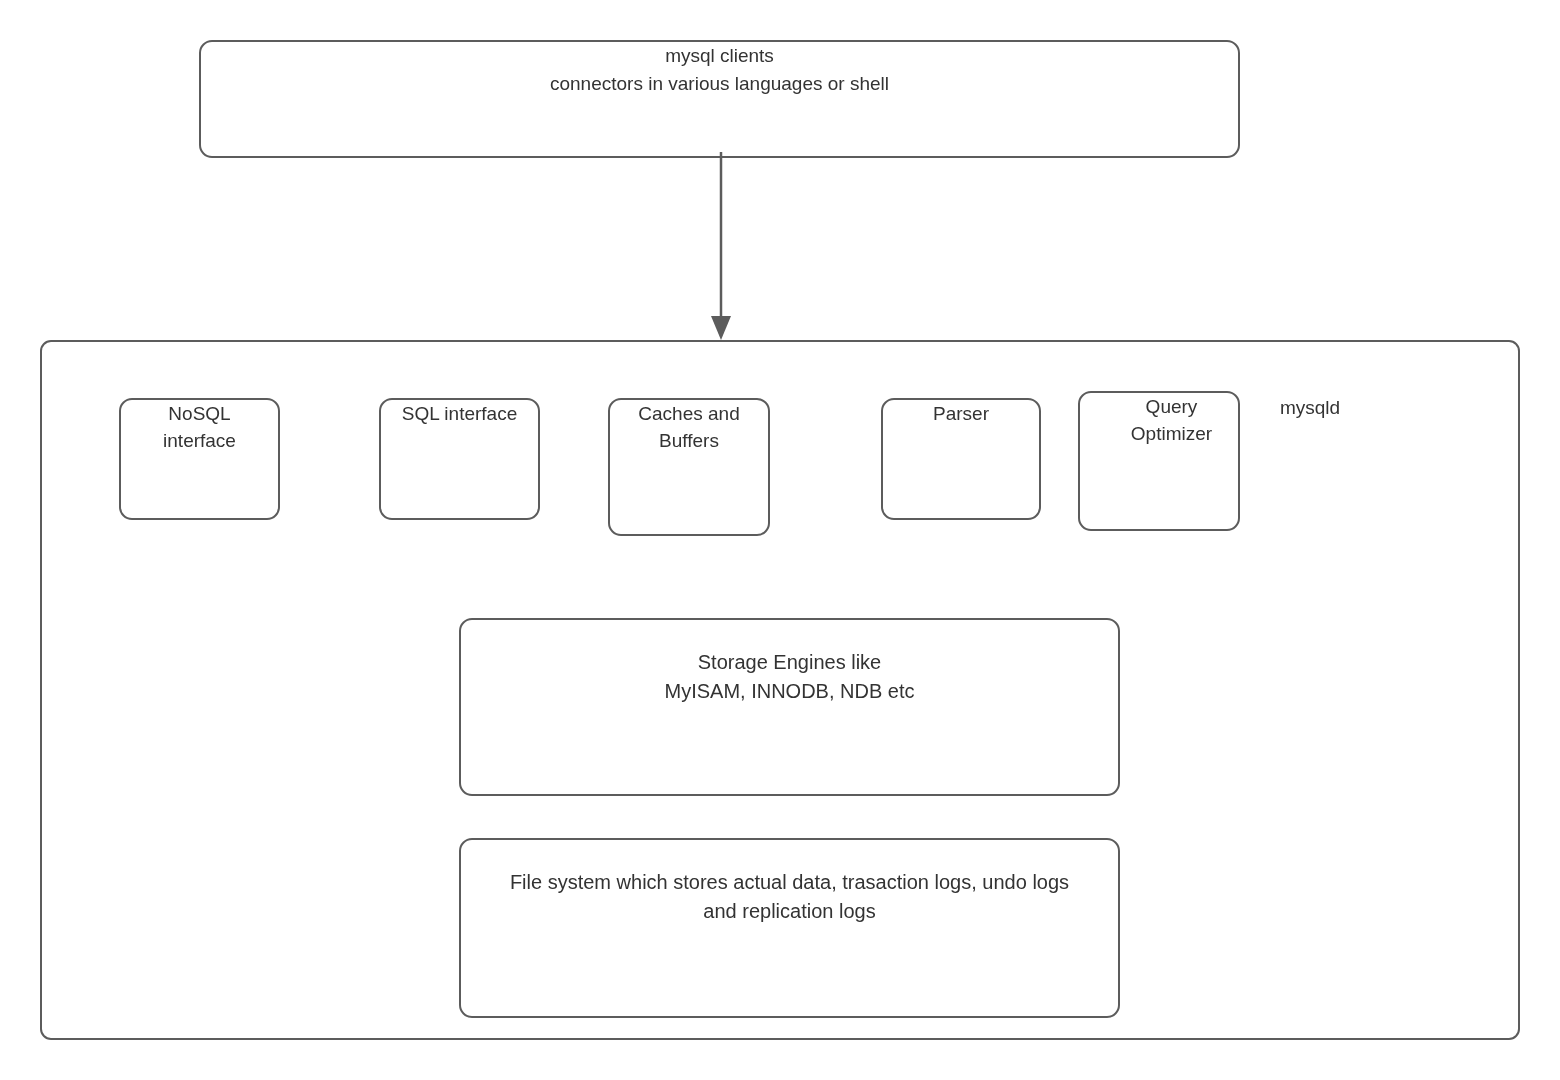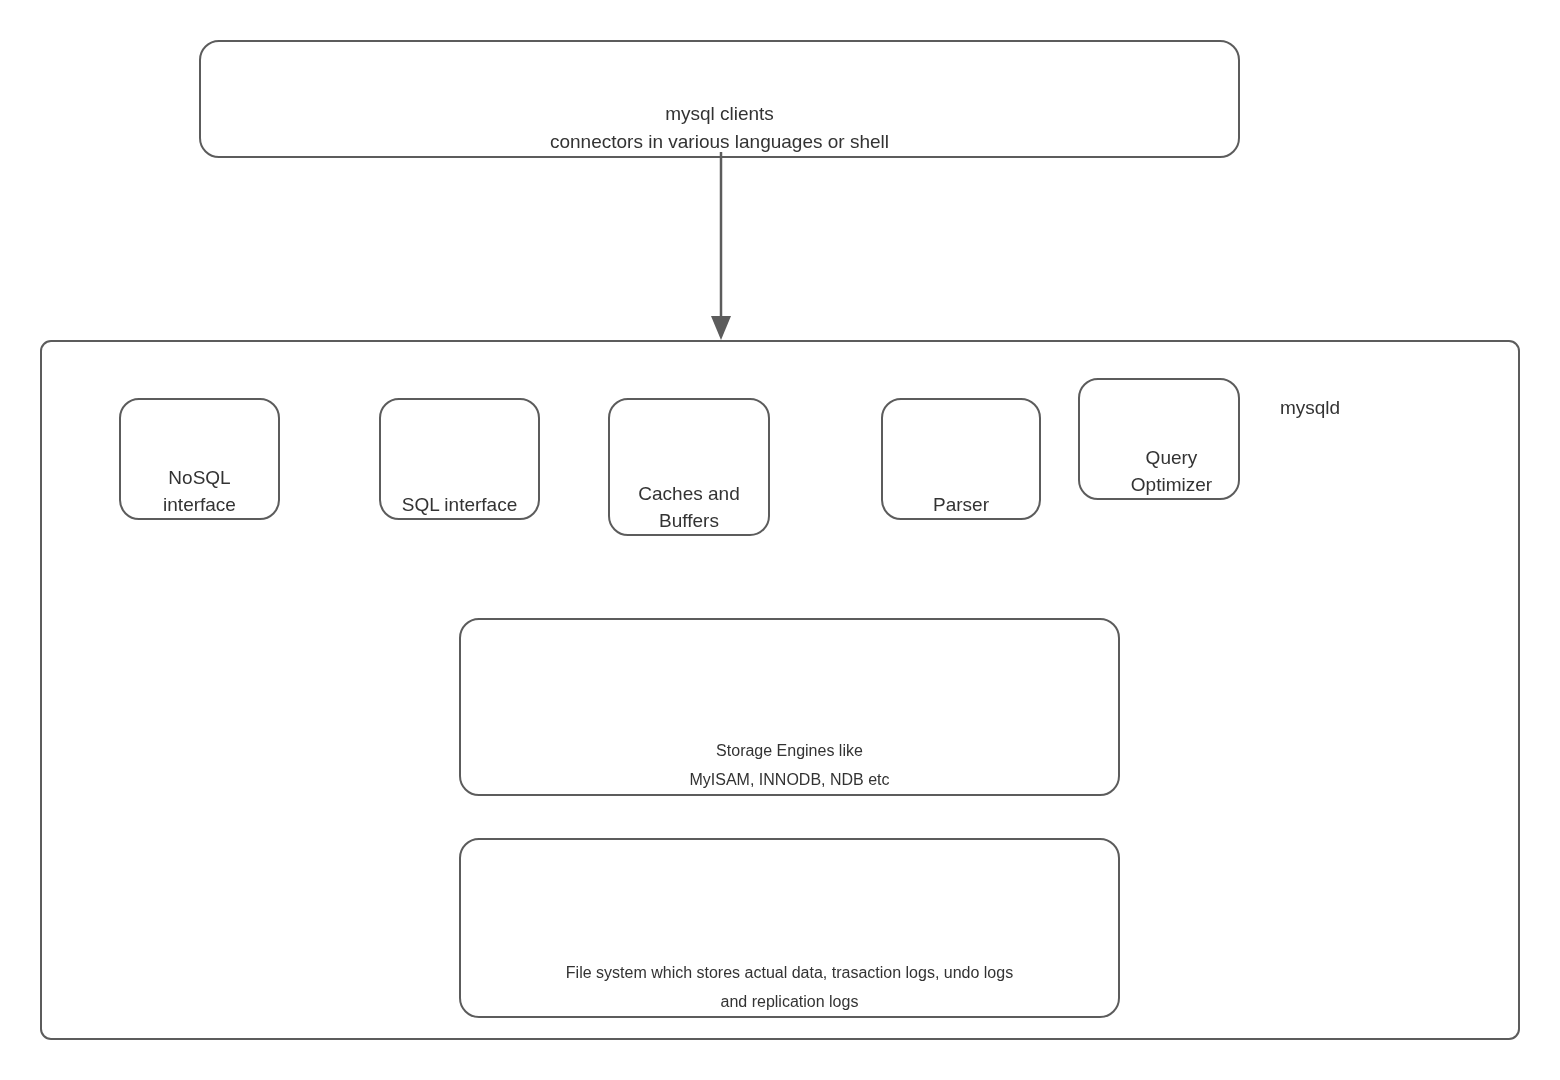--- a/index.html
+++ b/index.html
@@ -22,23 +22,23 @@
     width: 1560px;
     height: 1080px;
   }
 
   
   .node {
     position: absolute;
     box-sizing: border-box;
     background: #ffffff;
     border: 2px solid #5c5c5c;
-    border-radius: 20px;
+    border-radius: 13px;
     display: flex;
-    align-items: flex-end;
+    align-items: flex-start;
     justify-content: center;
     text-align: center;
   }
   .node .label {
     font-size: 19px;
     line-height: 27px;
     color: #333333;
     white-space: pre-line;
     padding: 0 8px;
   }
@@ -70,27 +70,27 @@
     font-size: 19px;
     line-height: 26px;
     color: #333333;
     text-align: center;
   }
 
   #nosql-box      { left: 119px;  top: 398px; width: 161px; height: 122px; }
   #sql-box        { left: 379px;  top: 398px; width: 161px; height: 122px; }
   #caches-box     { left: 608px;  top: 398px; width: 162px; height: 138px; }
   #parser-box     { left: 845px;  top: 398px; width: 160px; height: 122px; margin-left: 36px; }
-  #optimizer-box  { left: 1078px; top: 378px; width: 162px; height: 122px; padding-left: 25px; }
+  #optimizer-box  { left: 1078px; top: 391px; width: 162px; height: 140px; padding-left: 25px; }
 
   #storage-box    { left: 459px; top: 618px; width: 661px; height: 178px; }
   #filesystem-box { left: 459px; top: 838px; width: 661px; height: 180px; }
 
   #storage-box .label,
-  #filesystem-box .label { font-size: 16px; line-height: 29px; }
+  #filesystem-box .label { font-size: 20px; line-height: 29px; margin-top: 28px; }
 
   
   #clients-to-mysqld-arrow {
     position: absolute;
     left: 688px;
     top: 152px;
     width: 66px;
     height: 194px;
     overflow: visible;
   }

